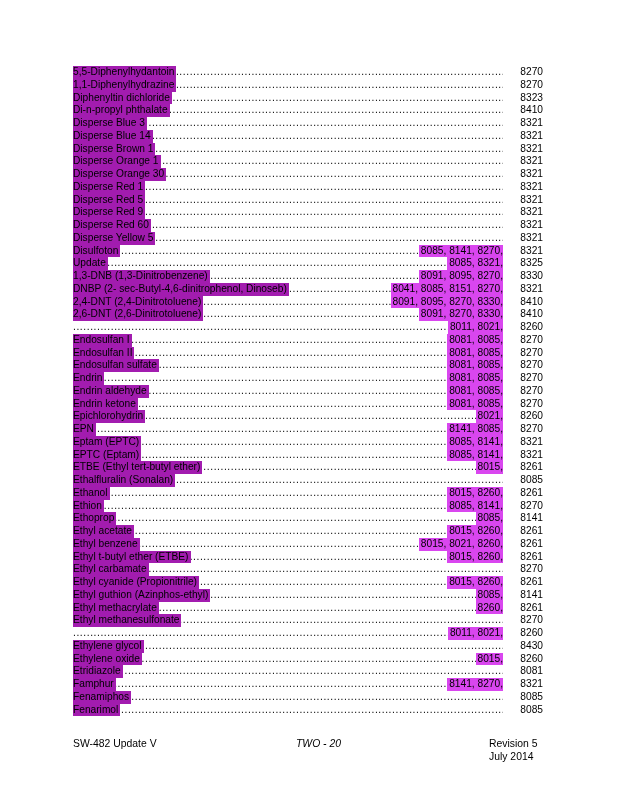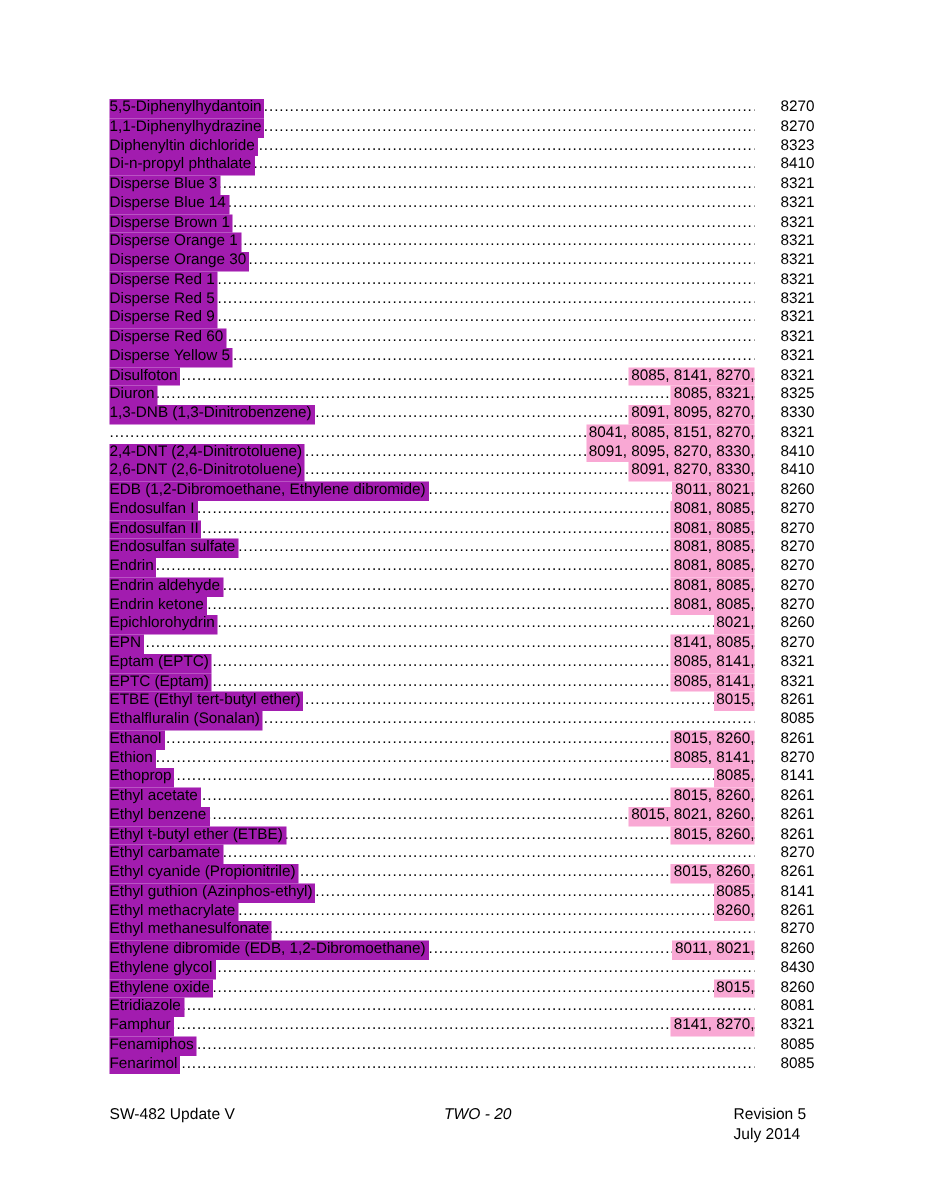--- a/index.html
+++ b/index.html
@@ -3,21 +3,21 @@
 <meta charset="utf-8">
 <style>
   html, body { margin: 0; padding: 0; background: #ffffff; }
   body { width: 618px; height: 800px; position: relative; overflow: hidden;
          font-family: "Liberation Sans", sans-serif; color: #000; }
   .list { position: absolute; left: 73px; top: 66px; width: 470px; }
   .row { position: relative; height: 12.75px; line-height: 12.75px; font-size: 10.2px; white-space: nowrap; }
   .row .name { position: absolute; left: 0; top: 0; background: #a21caf; padding-right: 2px; z-index: 2; }
   .row .dots { position: absolute; left: 0; right: 40px; top: 0; overflow: hidden; z-index: 1;
                letter-spacing: 0.6px; }
-  .row .methods { position: absolute; right: 40px; top: 0; background: #f9a8d4; padding-left: 2px; z-index: 2; }
+  .row .methods { position: absolute; right: 40px; top: 0; background: #d946ef; padding-left: 2px; z-index: 2; }
   .row .last { position: absolute; right: 0; top: 0; text-align: right; }
   .footer { position: absolute; top: 737px; font-size: 10.4px; line-height: 13px; }
   .footer.left { left: 73px; }
   .footer.center { left: 296px; font-style: italic; }
   .footer.right { left: 489px; }
 </style>
 </head>
 <body>
 
 <div class="list" id="list">
@@ -92,50 +92,50 @@
       <span class="last">8321</span>
     </div>
     <div class="row">
       <span class="dots">........................................................................................................................................................................</span>
       <span class="name">Disulfoton</span>
       <span class="methods">8085, 8141, 8270,</span>
       <span class="last">8321</span>
     </div>
     <div class="row">
       <span class="dots">........................................................................................................................................................................</span>
-      <span class="name">Diuron</span>
+      <span class="name">Update</span>
       <span class="methods">8085, 8321,</span>
       <span class="last">8325</span>
     </div>
     <div class="row">
       <span class="dots">........................................................................................................................................................................</span>
       <span class="name">1,3-DNB (1,3-Dinitrobenzene)</span>
       <span class="methods">8091, 8095, 8270,</span>
       <span class="last">8330</span>
     </div>
     <div class="row">
       <span class="dots">........................................................................................................................................................................</span>
+      <span class="name">DNBP (2- sec-Butyl-4,6-dinitrophenol, Dinoseb)</span>
       <span class="methods">8041, 8085, 8151, 8270,</span>
       <span class="last">8321</span>
     </div>
     <div class="row">
       <span class="dots">........................................................................................................................................................................</span>
       <span class="name">2,4-DNT (2,4-Dinitrotoluene)</span>
       <span class="methods">8091, 8095, 8270, 8330,</span>
       <span class="last">8410</span>
     </div>
     <div class="row">
       <span class="dots">........................................................................................................................................................................</span>
       <span class="name">2,6-DNT (2,6-Dinitrotoluene)</span>
       <span class="methods">8091, 8270, 8330,</span>
       <span class="last">8410</span>
     </div>
     <div class="row">
       <span class="dots">........................................................................................................................................................................</span>
-      <span class="name">EDB (1,2-Dibromoethane, Ethylene dibromide)</span>
       <span class="methods">8011, 8021,</span>
       <span class="last">8260</span>
     </div>
     <div class="row">
       <span class="dots">........................................................................................................................................................................</span>
       <span class="name">Endosulfan I</span>
       <span class="methods">8081, 8085,</span>
       <span class="last">8270</span>
     </div>
     <div class="row">
@@ -262,21 +262,20 @@
       <span class="methods">8260,</span>
       <span class="last">8261</span>
     </div>
     <div class="row">
       <span class="dots">........................................................................................................................................................................</span>
       <span class="name">Ethyl methanesulfonate</span>
       <span class="last">8270</span>
     </div>
     <div class="row">
       <span class="dots">........................................................................................................................................................................</span>
-      <span class="name">Ethylene dibromide (EDB, 1,2-Dibromoethane)</span>
       <span class="methods">8011, 8021,</span>
       <span class="last">8260</span>
     </div>
     <div class="row">
       <span class="dots">........................................................................................................................................................................</span>
       <span class="name">Ethylene glycol</span>
       <span class="last">8430</span>
     </div>
     <div class="row">
       <span class="dots">........................................................................................................................................................................</span>

